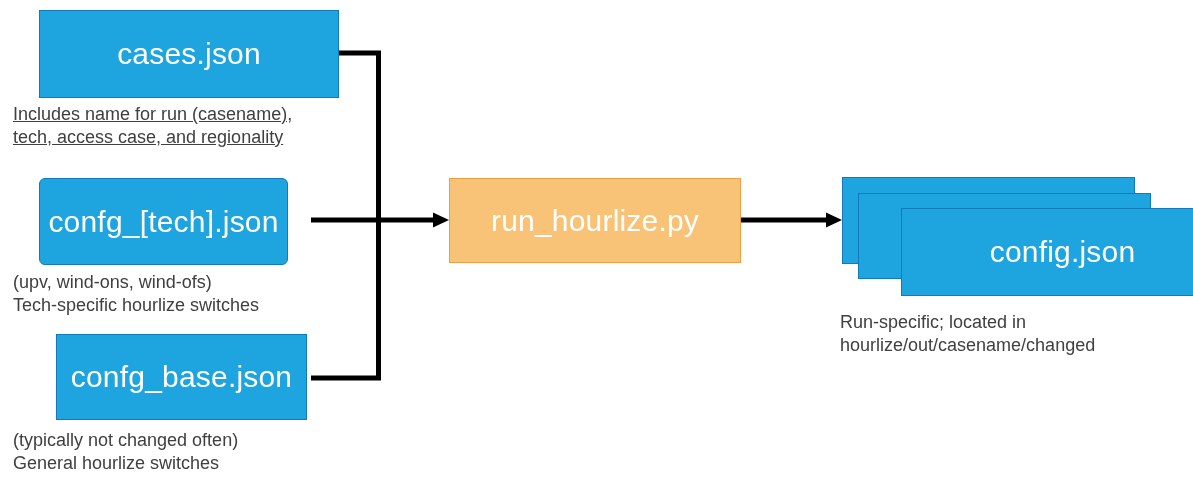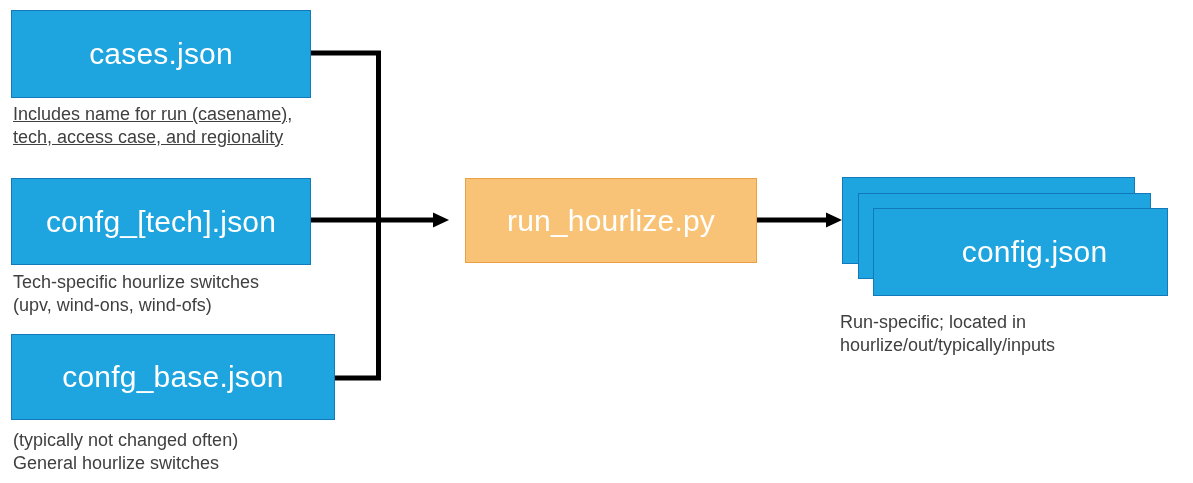--- a/index.html
+++ b/index.html
@@ -28,20 +28,21 @@
   .arrowhead{fill:var(--connector);stroke:none;}
   .node{
     position:absolute;
     display:flex;align-items:center;justify-content:center;
     box-sizing:border-box;
     text-align:center;
   }
   .node-blue{
     background:var(--node-fill-blue);
     border:1px solid var(--node-border-blue);
+    margin-left:28px;
   }
   .node-orange{
     background:var(--node-fill-orange);
     border:1px solid var(--node-border-orange);
   }
   .node-label{
     color:var(--node-text);
     font-size:30px;
     letter-spacing:0.2px;
     white-space:nowrap;
@@ -55,25 +56,25 @@
   }
   .stack-card{
     position:absolute;
     box-sizing:border-box;
     background:var(--node-fill-blue);
     border:1px solid var(--node-border-blue);
   }
   
   #node-cases        {left:11px;  top:10px;  width:300px; height:88px;}
   #caption-cases     {left:13px;  top:103px;text-decoration:underline;}
-  #node-confg-tech   {left:11px;  top:178px; width:300px; height:87px;}
+  #node-confg-tech   {left:11px;  top:178px; width:249px; height:87px;border-radius:6px;}
   #caption-confg-tech{left:13px;  top:271px;}
-  #node-confg-base   {left:11px;  top:334px; width:324px; height:86px;}
+  #node-confg-base   {left:28px;  top:334px; width:251px; height:86px;}
   #caption-confg-base{left:13px;  top:429px;}
-  #node-run          {left:449px; top:178px; width:292px; height:85px;margin-left:16px;}
+  #node-run          {left:449px; top:178px; width:292px; height:85px;}
   #stack-back        {left:842px; top:177px; width:293px; height:87px;}
   #stack-mid         {left:858px; top:193px; width:293px; height:86px;}
   #node-config       {left:873px; top:208px; width:295px; height:88px;padding-left:28px;}
   #caption-config    {left:832px; top:311px;margin-left:8px;}
 </style>
 </head>
 <body>
 
 <div class="canvas">
 
@@ -90,22 +91,22 @@
   </div>
   <div class="caption" id="caption-cases">
     <div>Includes name for run (casename),</div>
     <div>tech, access case, and regionality</div>
   </div>
 
   <div class="node node-blue" id="node-confg-tech">
     <span class="node-label">confg_[tech].json</span>
   </div>
   <div class="caption" id="caption-confg-tech">
+    <div>(upv, wind-ons, wind-ofs)</div>
     <div>Tech-specific hourlize switches</div>
-    <div>(upv, wind-ons, wind-ofs)</div>
   </div>
 
   <div class="node node-blue" id="node-confg-base">
     <span class="node-label">confg_base.json</span>
   </div>
   <div class="caption" id="caption-confg-base">
     <div>(typically not changed often)</div>
     <div>General hourlize switches</div>
   </div>
 
@@ -113,16 +114,16 @@
     <span class="node-label">run_hourlize.py</span>
   </div>
 
   <div class="stack-card" id="stack-back"></div>
   <div class="stack-card" id="stack-mid"></div>
   <div class="node node-blue" id="node-config">
     <span class="node-label">config.json</span>
   </div>
   <div class="caption" id="caption-config">
     <div>Run-specific; located in</div>
-    <div>hourlize/out/typically/inputs</div>
+    <div>hourlize/out/casename/changed</div>
   </div>
 
 </div>
 
 </body></html>

